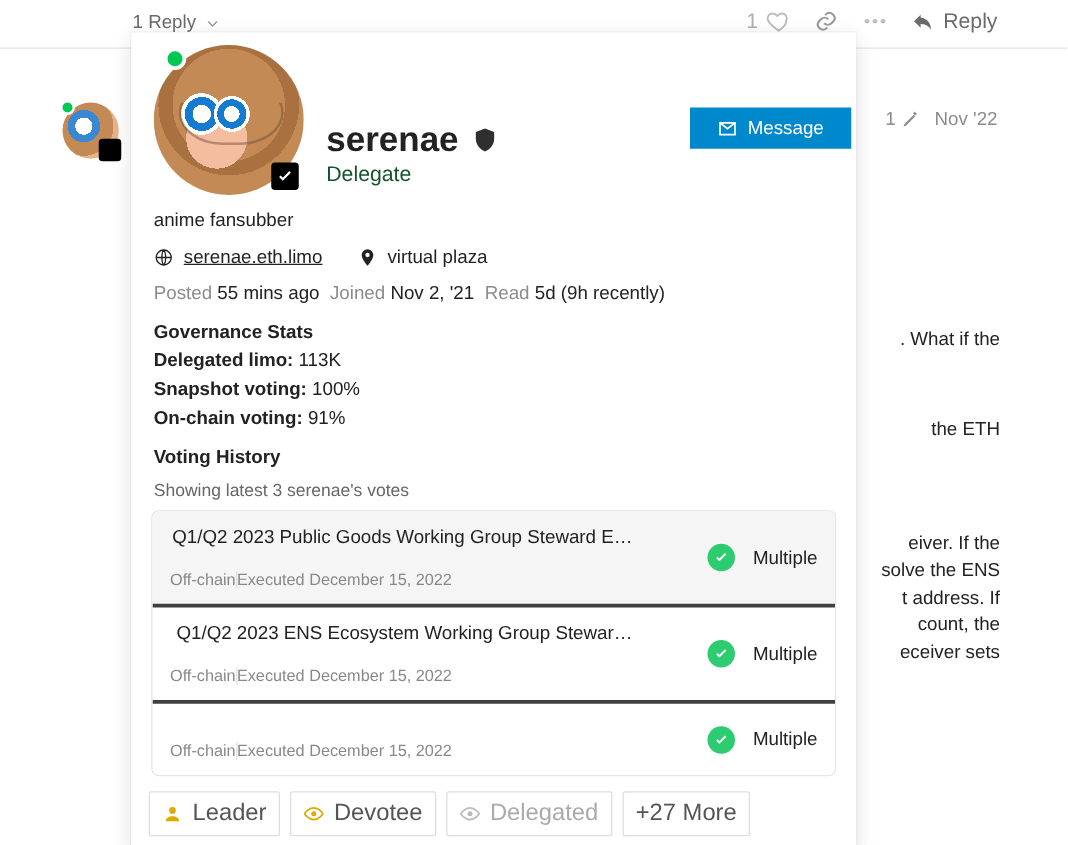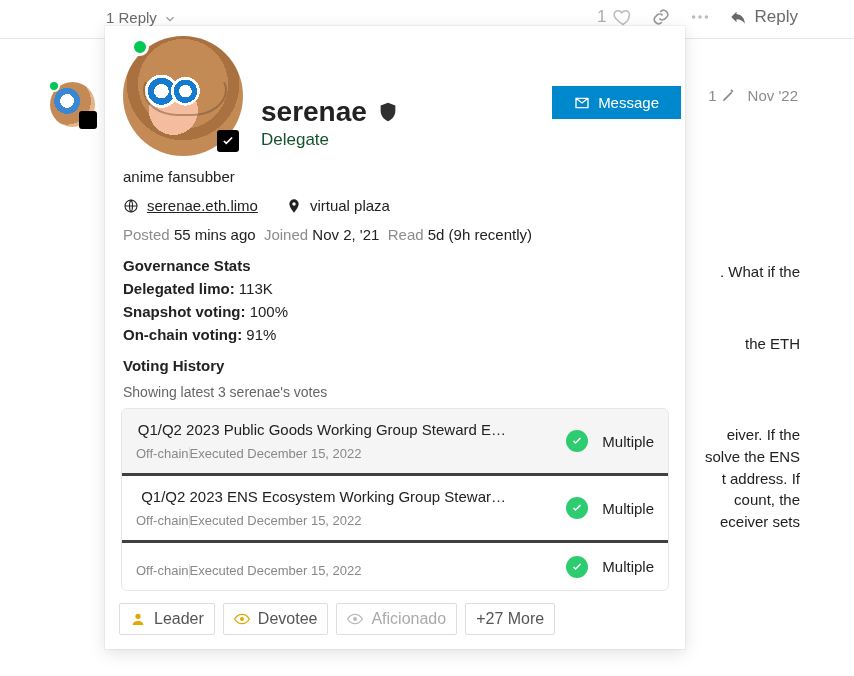--- a/index.html
+++ b/index.html
@@ -59,27 +59,27 @@
   .stat-row { font-size:15px; margin-top:6px; }
   .stat-row b { font-weight:700; }
 
   .votes-hint { font-size:14px; color:#666; margin-top:10px; }
   .vote-list { margin:8px 16px 0 16px; border:1px solid #e6e6e6; border-radius:6px; overflow:hidden; }
   .vote-item { padding:12px 14px; display:flex; align-items:center; gap:14px; }
   .vote-item + .vote-item { border-top:3px solid #404040; }
   .vote-item.sel { background:#f5f5f5; }
   .vote-left { flex:1; min-width:0; }
   .vote-title { font-size:15px; color:#222; white-space:nowrap; overflow:hidden; text-overflow:ellipsis; max-width:370px;text-align:right; }
-  .vote-sub { display:flex; align-items:center; margin-top:8px; font-size:13px; color:#888; }
+  .vote-sub { display:flex; align-items:center; margin-top:18px; font-size:13px; color:#888; }
   .vote-sub .divider { width:1px; height:14px; background:#ddd; }
   .check-circle { width:22px; height:22px; border-radius:50%; background:#2ecc71; display:inline-flex; align-items:center; justify-content:center; flex:0 0 auto; }
   .vote-type { font-size:15px; color:#222; }
 
   .badges { display:flex; gap:8px; padding:12px 14px 4px; }
-  .badge { border:1px solid #ddd; padding:6px 10px; font-size:16px; color:#555; display:inline-flex; align-items:center; gap:8px; border-radius:2px; cursor:pointer; }
+  .badge { border:1px solid #ddd; padding:6px 10px; font-size:19px; color:#555; display:inline-flex; align-items:center; gap:8px; border-radius:2px; cursor:pointer; }
   .badge.disabled { color:#aaa; }
   .badge-icon { width:16px; height:16px; display:inline-flex; align-items:center; justify-content:center; }
   .gold { color:#e0a800; }
   .grey { color:#bbb; }
 
   svg { display:block; }
 </style>
 </head>
 <body>
 
@@ -279,19 +279,19 @@
         </span>
       <span>Devotee</span>
     </span>
     <span class="badge disabled">
       <span class="badge-icon grey">
           <svg width="16" height="16" viewBox="0 0 24 24">
             <path d="M1 12s4-7 11-7 11 7 11 7-4 7-11 7S1 12 1 12z" fill="none" stroke="currentColor" stroke-width="2"></path>
             <circle cx="12" cy="12" r="3" fill="currentColor"></circle>
           </svg>
         </span>
-      <span>Aficionado</span>
+      <span>Delegated</span>
     </span>
     <span class="badge">
       <span>+27 More</span>
     </span>
   </div>
 </div>
 
 </body></html>

